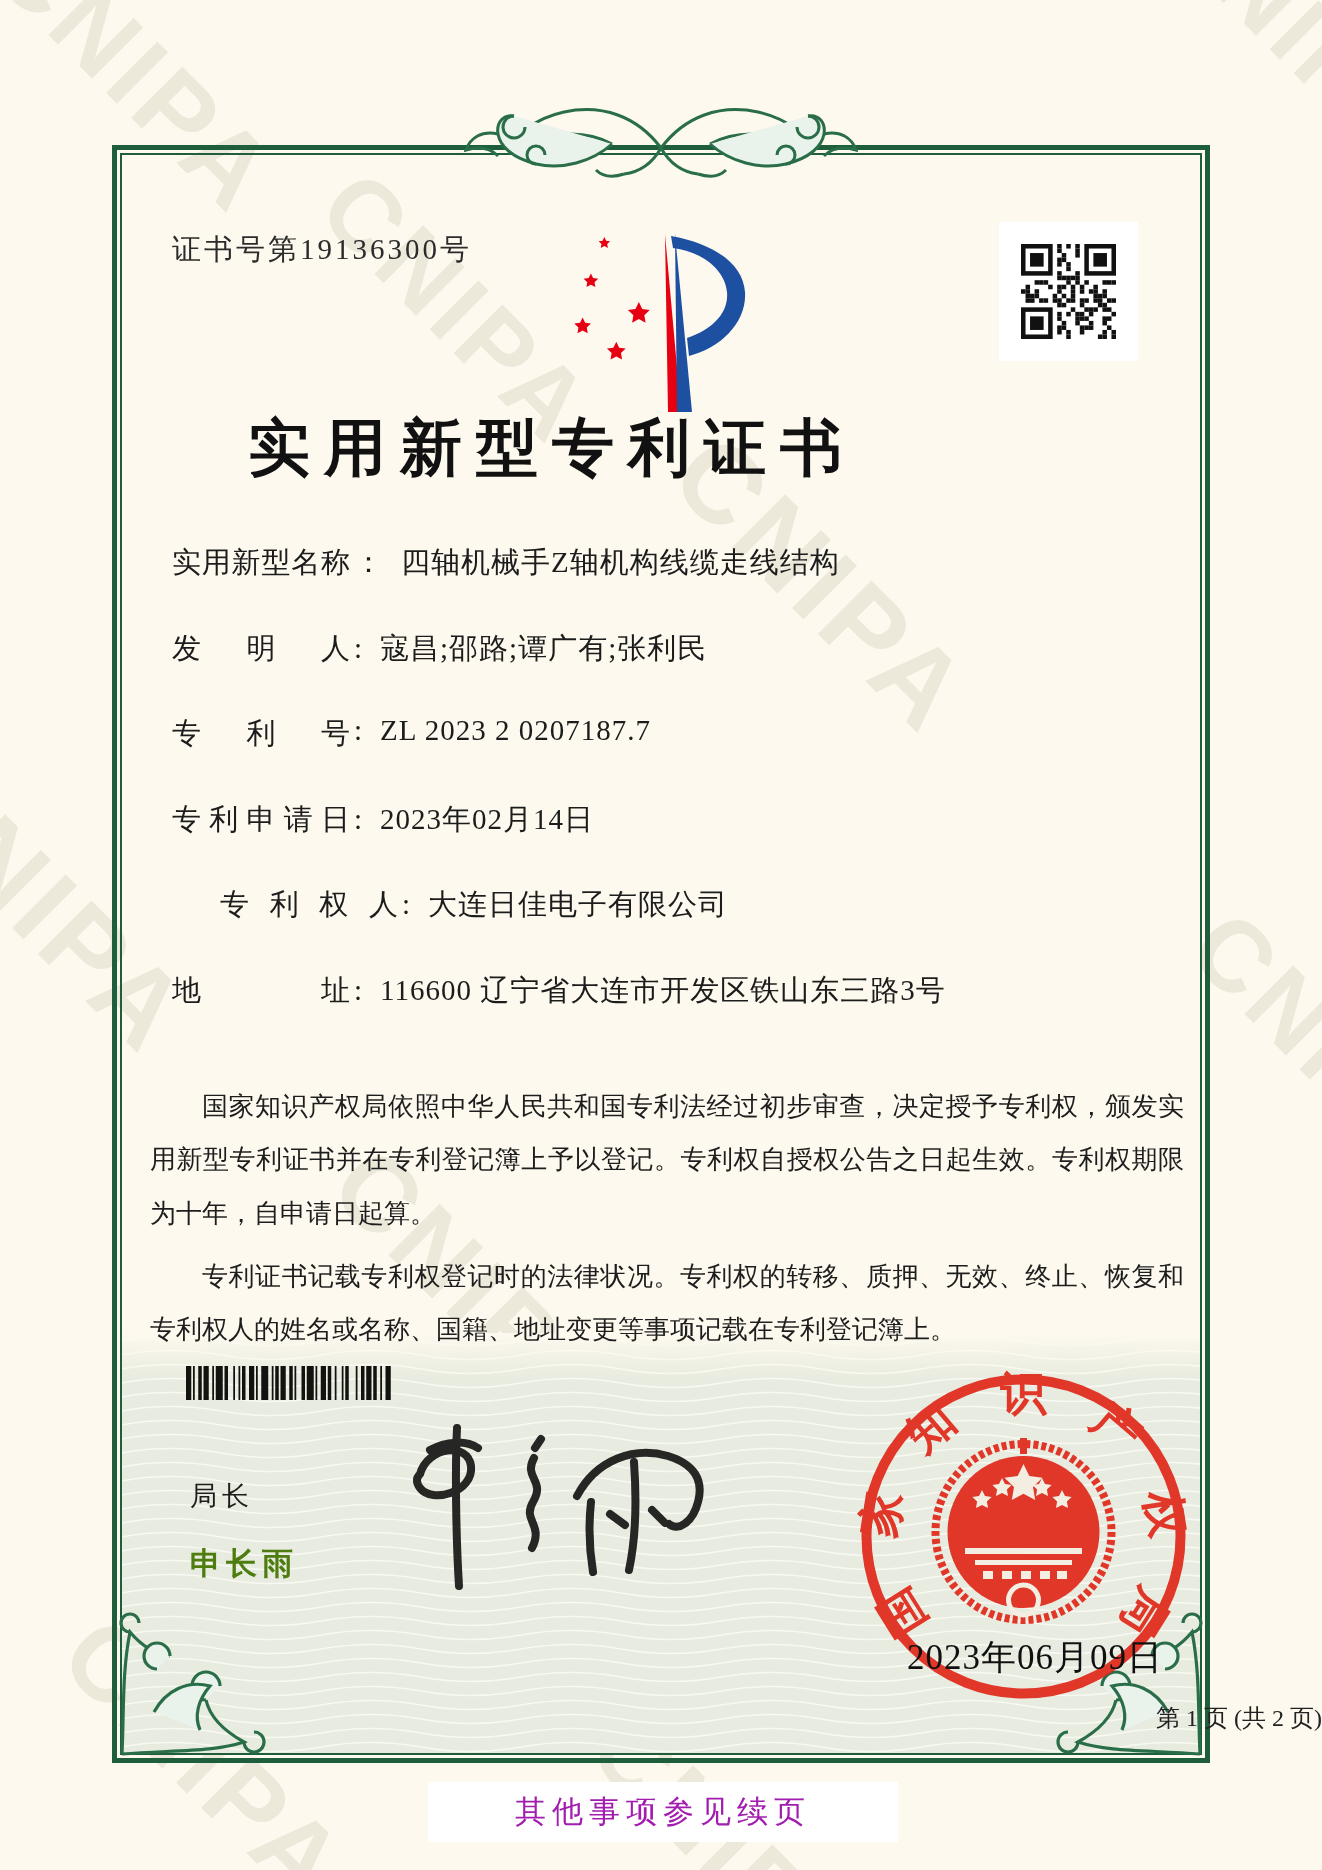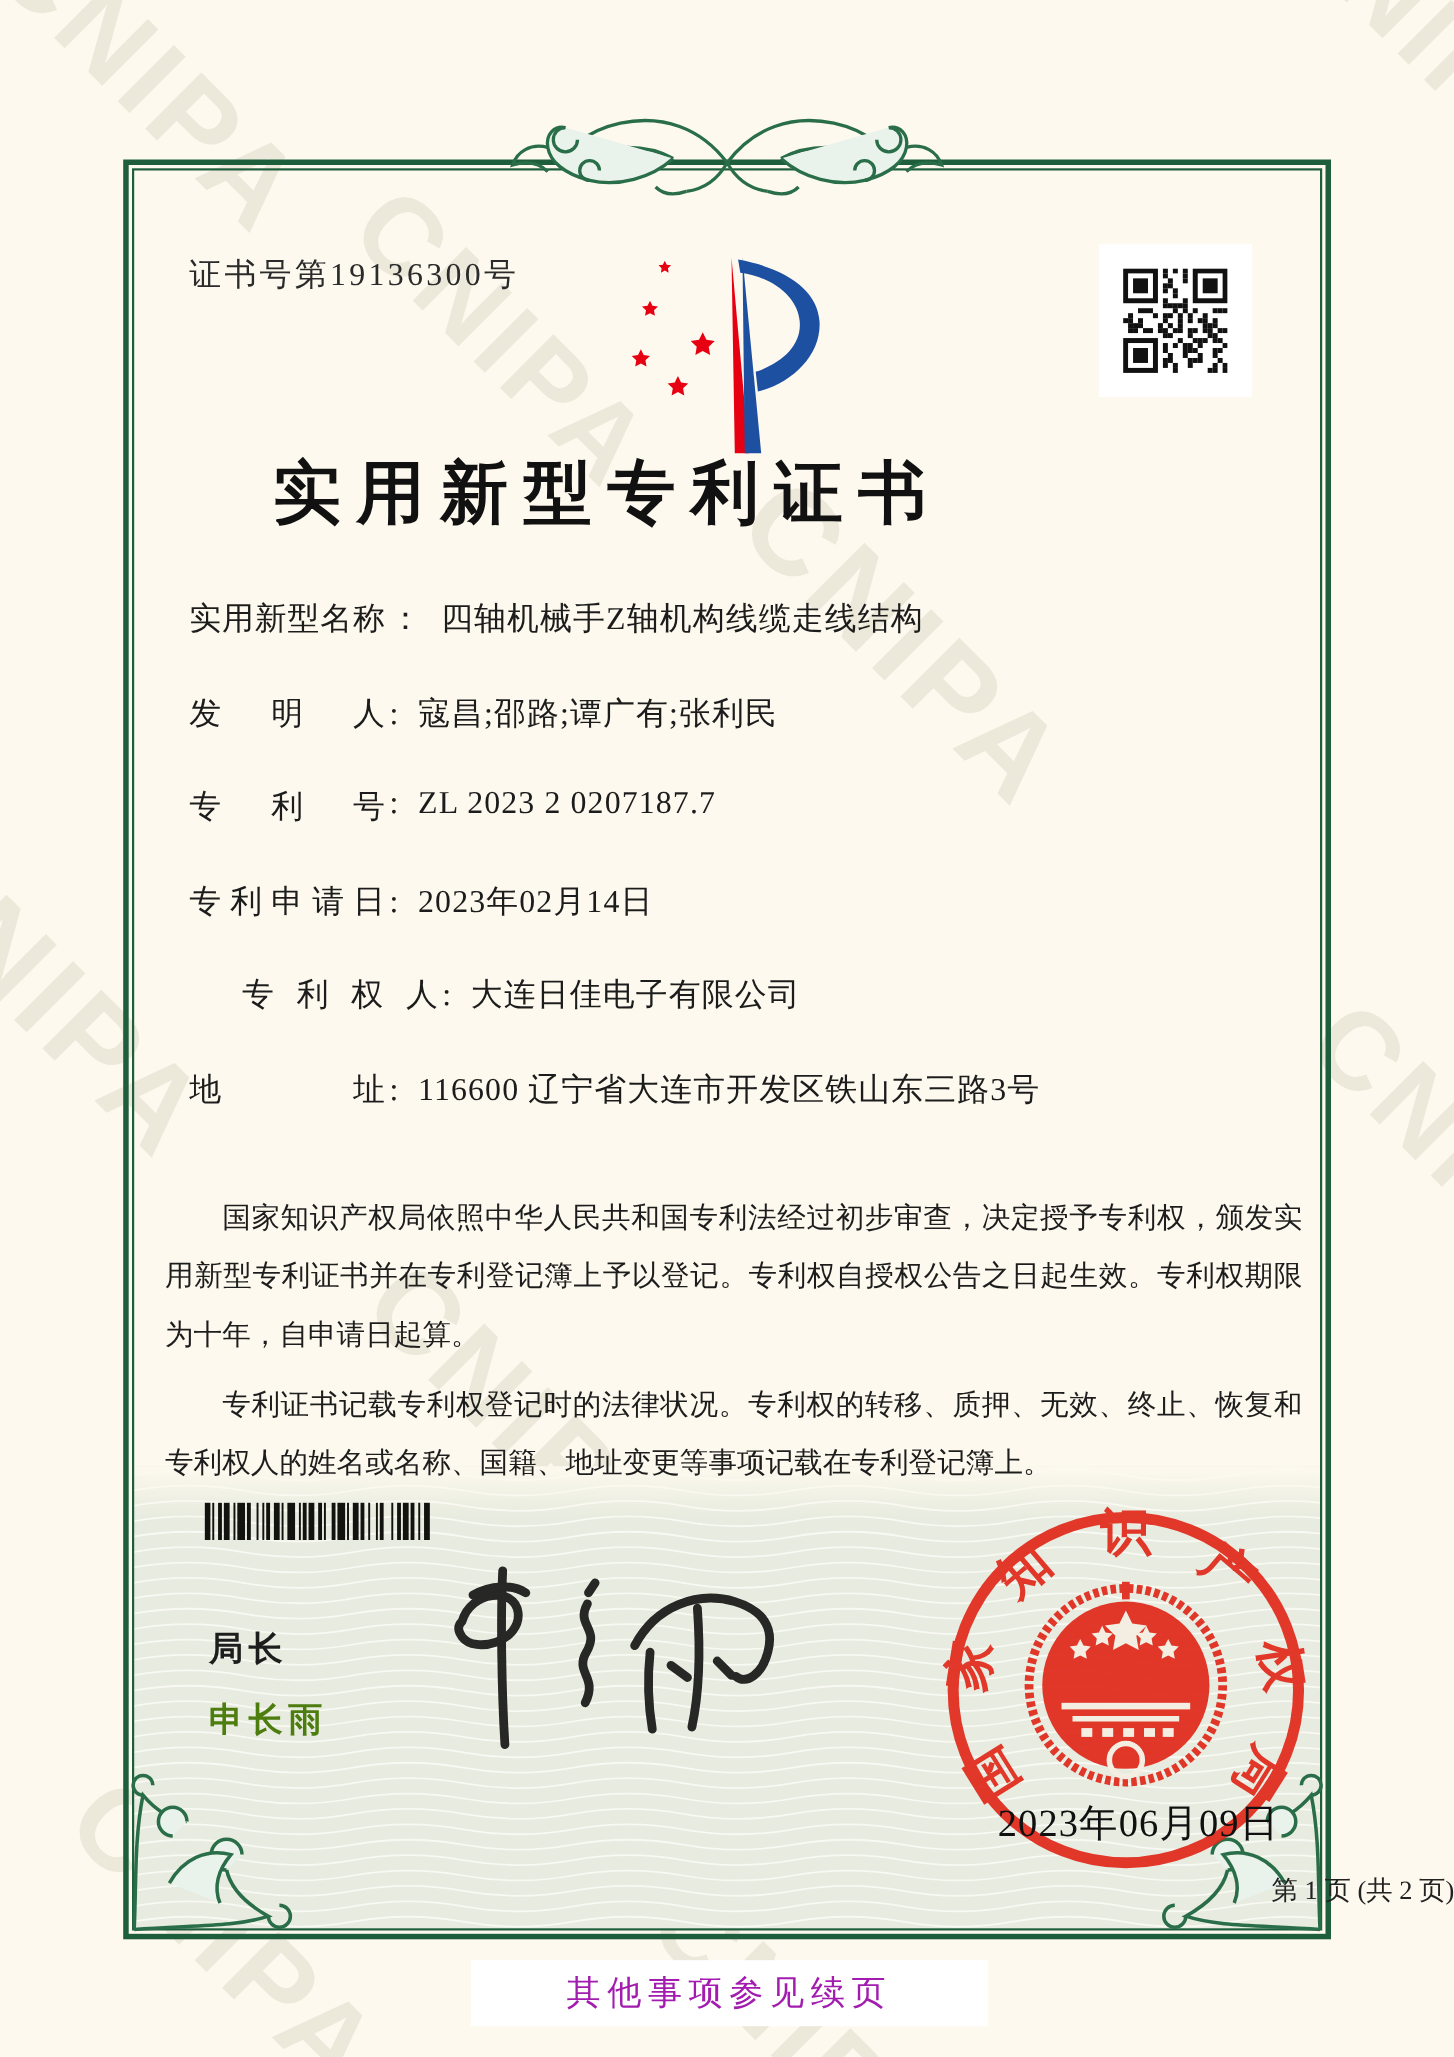--- a/index.html
+++ b/index.html
@@ -39,21 +39,21 @@
   .pair2 .f-label{width:150px;}
 
   
   .paras{position:absolute;left:150px;top:1080px;width:1034px;z-index:6;font-size:26px;line-height:2.05;
       color:#1d1d1d;text-align:justify;}
   .paras p{margin:0 0 10px 0;text-indent:2em;}
 
   
   .barcode{position:absolute;left:186px;top:1366px;z-index:6;}
   .sig-title{position:absolute;left:190px;top:1478px;font-family:"Liberation Sans","DejaVu Sans",sans-serif;
-      font-weight:700;font-size:31px;letter-spacing:5px;color:#1d1d1d;z-index:6;}
+      font-weight:400;font-size:27px;letter-spacing:5px;color:#1d1d1d;z-index:6;}
   .sig-name{position:absolute;left:190px;top:1543px;font-family:"Liberation Sans","DejaVu Sans",sans-serif;
       font-weight:600;font-size:31px;letter-spacing:5px;color:#4d7c0f;z-index:6;}
   .sig-script{position:absolute;left:372px;top:1418px;z-index:6;}
 
   
   .seal{position:absolute;left:851px;top:1364px;z-index:7;}
   .seal-date{position:absolute;left:880px;top:1634px;width:310px;text-align:center;font-size:35px;
       color:#101010;letter-spacing:1px;z-index:8;}
 
   

